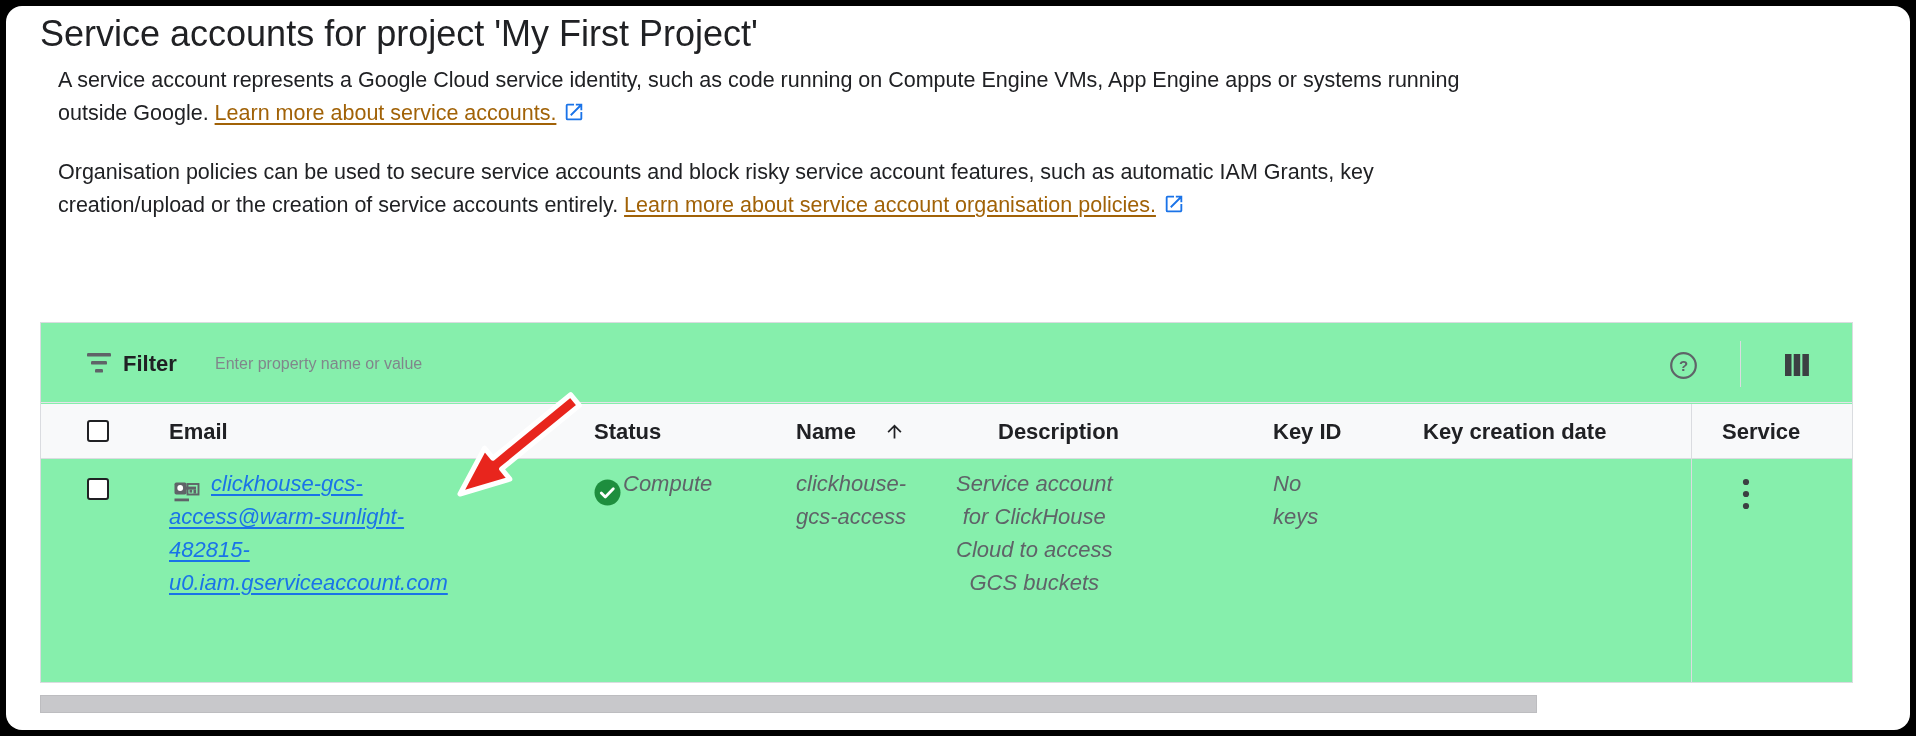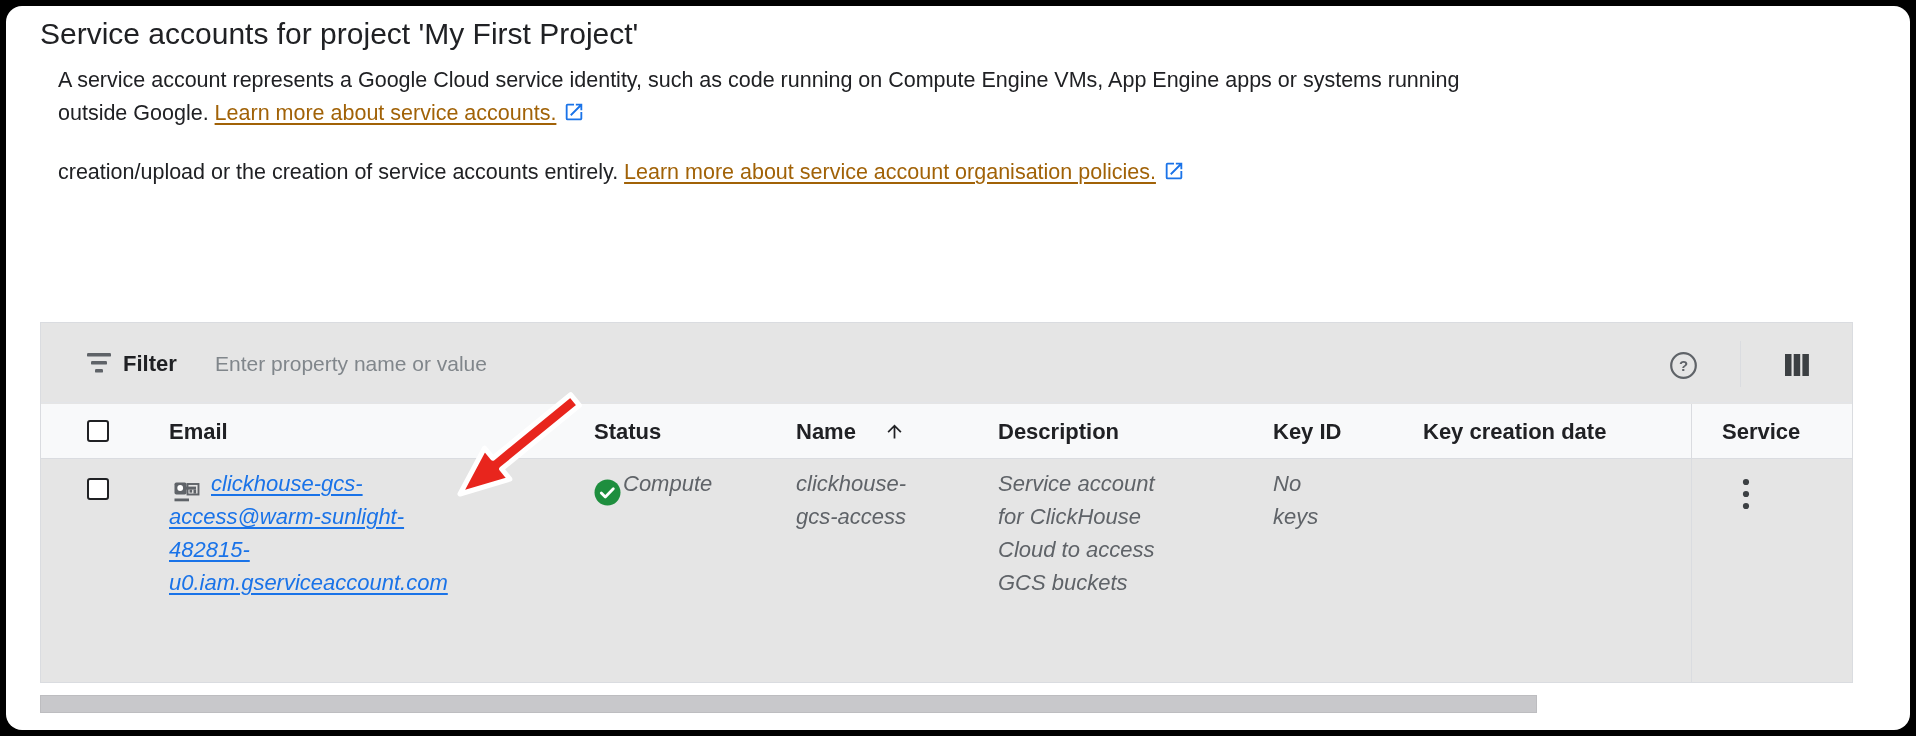--- a/index.html
+++ b/index.html
@@ -1,31 +1,31 @@
 <!DOCTYPE html>
 <html><head>
 <meta charset="utf-8">
 <style>
   html,body{margin:0;padding:0;background:#000;width:1916px;height:736px;overflow:hidden;
     font-family:"Liberation Sans", sans-serif;}
   .card{position:absolute;left:6px;top:6px;width:1904px;height:724px;background:#fff;
     border-radius:16px;overflow:hidden;}
   .abs{position:absolute;}
   
-  .page-title{left:34px;top:8px;font-size:30px;line-height:40px;color:#202124;font-weight:400;}
+  .page-title{left:34px;top:8px;font-size:36px;line-height:40px;color:#202124;font-weight:400;}
   .para{left:34px;font-size:21.5px;line-height:33px;color:#202124;margin-left:18px;}
   .para .pline{display:block;white-space:nowrap;}
   a.text-link{color:#a16207;text-decoration:underline;text-decoration-thickness:2px;text-underline-offset:3px;cursor:pointer;}
   .ext-icon{display:inline-block;vertical-align:-3px;margin-left:7px;}
   
-  .panel{left:34px;top:316px;width:1813px;height:361px;border:1px solid #dadce0;box-sizing:border-box;background:#e5e5e5;}
+  .panel{left:34px;top:316px;width:1813px;height:361px;border:1px solid #dadce0;box-sizing:border-box;background:#86efac;}
   .toolbar{position:absolute;left:0;top:0;width:100%;height:80px;border-bottom:1px solid #e3e5e8;box-sizing:border-box;}
   .filter-label{position:absolute;left:82px;top:28px;font-size:22px;font-weight:700;color:#202124;}
   .filter-input{position:absolute;left:172px;top:22px;width:640px;height:36px;border:none;outline:none;
-    font-size:21px;color:#202124;background:transparent;font-family:"Liberation Sans", sans-serif;}
+    font-size:16px;color:#202124;background:transparent;font-family:"Liberation Sans", sans-serif;}
   .filter-input::placeholder{color:#80868b;opacity:1;}
   .tdivider{position:absolute;left:1699px;top:18px;width:1px;height:46px;background:#dadce0;}
   .hdr{position:absolute;left:0;top:81px;width:100%;height:55px;background:#f8f9fa;border-bottom:1px solid #dadce0;box-sizing:border-box;}
   .hcell{position:absolute;top:0;height:51px;line-height:55px;font-size:22px;font-weight:700;color:#202124;white-space:nowrap;}
   .body-row{position:absolute;left:0;top:137px;width:100%;height:223px;font-style:italic;}
   .bcell{position:absolute;top:7px;font-size:22px;line-height:33px;color:#5f6368;}
   .bcell span{display:block;white-space:nowrap;}
   .cb{position:absolute;width:22px;height:22px;border:2.5px solid #202124;border-radius:3px;background:#fff;box-sizing:border-box;cursor:pointer;}
   .actions-divider{position:absolute;left:1650px;top:81px;width:1px;height:279px;background:#dadce0;}
   .email-cell{position:absolute;left:128px;top:7px;}
@@ -46,20 +46,21 @@
   <div class="abs page-title">Service accounts for project 'My First Project'</div>
 
   <div class="abs para" style="top:58px;">
     <span class="pline">A service account represents a Google Cloud service identity, such as code running on Compute Engine VMs, App Engine apps or systems running</span>
     <span class="pline"><span>outside Google. </span><a class="text-link">Learn more about service accounts.</a><span class="ext-icon"><svg width="22" height="22" viewBox="0 0 24 24" fill="#1a73e8">
             <path d="M19 19H5V5h7V3H5a2 2 0 0 0-2 2v14a2 2 0 0 0 2 2h14c1.1 0 2-.9 2-2v-7h-2v7zM14 3v2h3.59l-9.83 9.83 1.41 1.41L19 6.41V10h2V3h-7z"></path>
           </svg></span></span>
   </div>
 
   <div class="abs para" style="top:150px;">
+    <span class="pline">Organisation policies can be used to secure service accounts and block risky service account features, such as automatic IAM Grants, key</span>
     <span class="pline"><span>creation/upload or the creation of service accounts entirely. </span><a class="text-link">Learn more about service account organisation policies.</a><span class="ext-icon"><svg width="22" height="22" viewBox="0 0 24 24" fill="#1a73e8">
             <path d="M19 19H5V5h7V3H5a2 2 0 0 0-2 2v14a2 2 0 0 0 2 2h14c1.1 0 2-.9 2-2v-7h-2v7zM14 3v2h3.59l-9.83 9.83 1.41 1.41L19 6.41V10h2V3h-7z"></path>
           </svg></span></span>
   </div>
 
   <div class="abs panel">
 
     <div class="toolbar">
       <span class="abs" style="left:45px;top:29px;">
         <svg width="26" height="22" viewBox="0 0 26 22" fill="#5f6368">
@@ -136,21 +137,21 @@
       </span>
       <div class="bcell" style="left:582px;">
         <span>Compute</span>
       </div>
 
       <div class="bcell" style="left:755px;">
         <span>clickhouse-</span>
         <span>gcs-access</span>
       </div>
 
-      <div class="bcell" style="left:957px;">
+      <div class="bcell" style="left:915px;text-align:center;">
         <span>Service account</span>
         <span>for ClickHouse</span>
         <span>Cloud to access</span>
         <span>GCS buckets</span>
       </div>
 
       <div class="bcell" style="left:1232px;">
         <span>No</span>
         <span>keys</span>
       </div>

